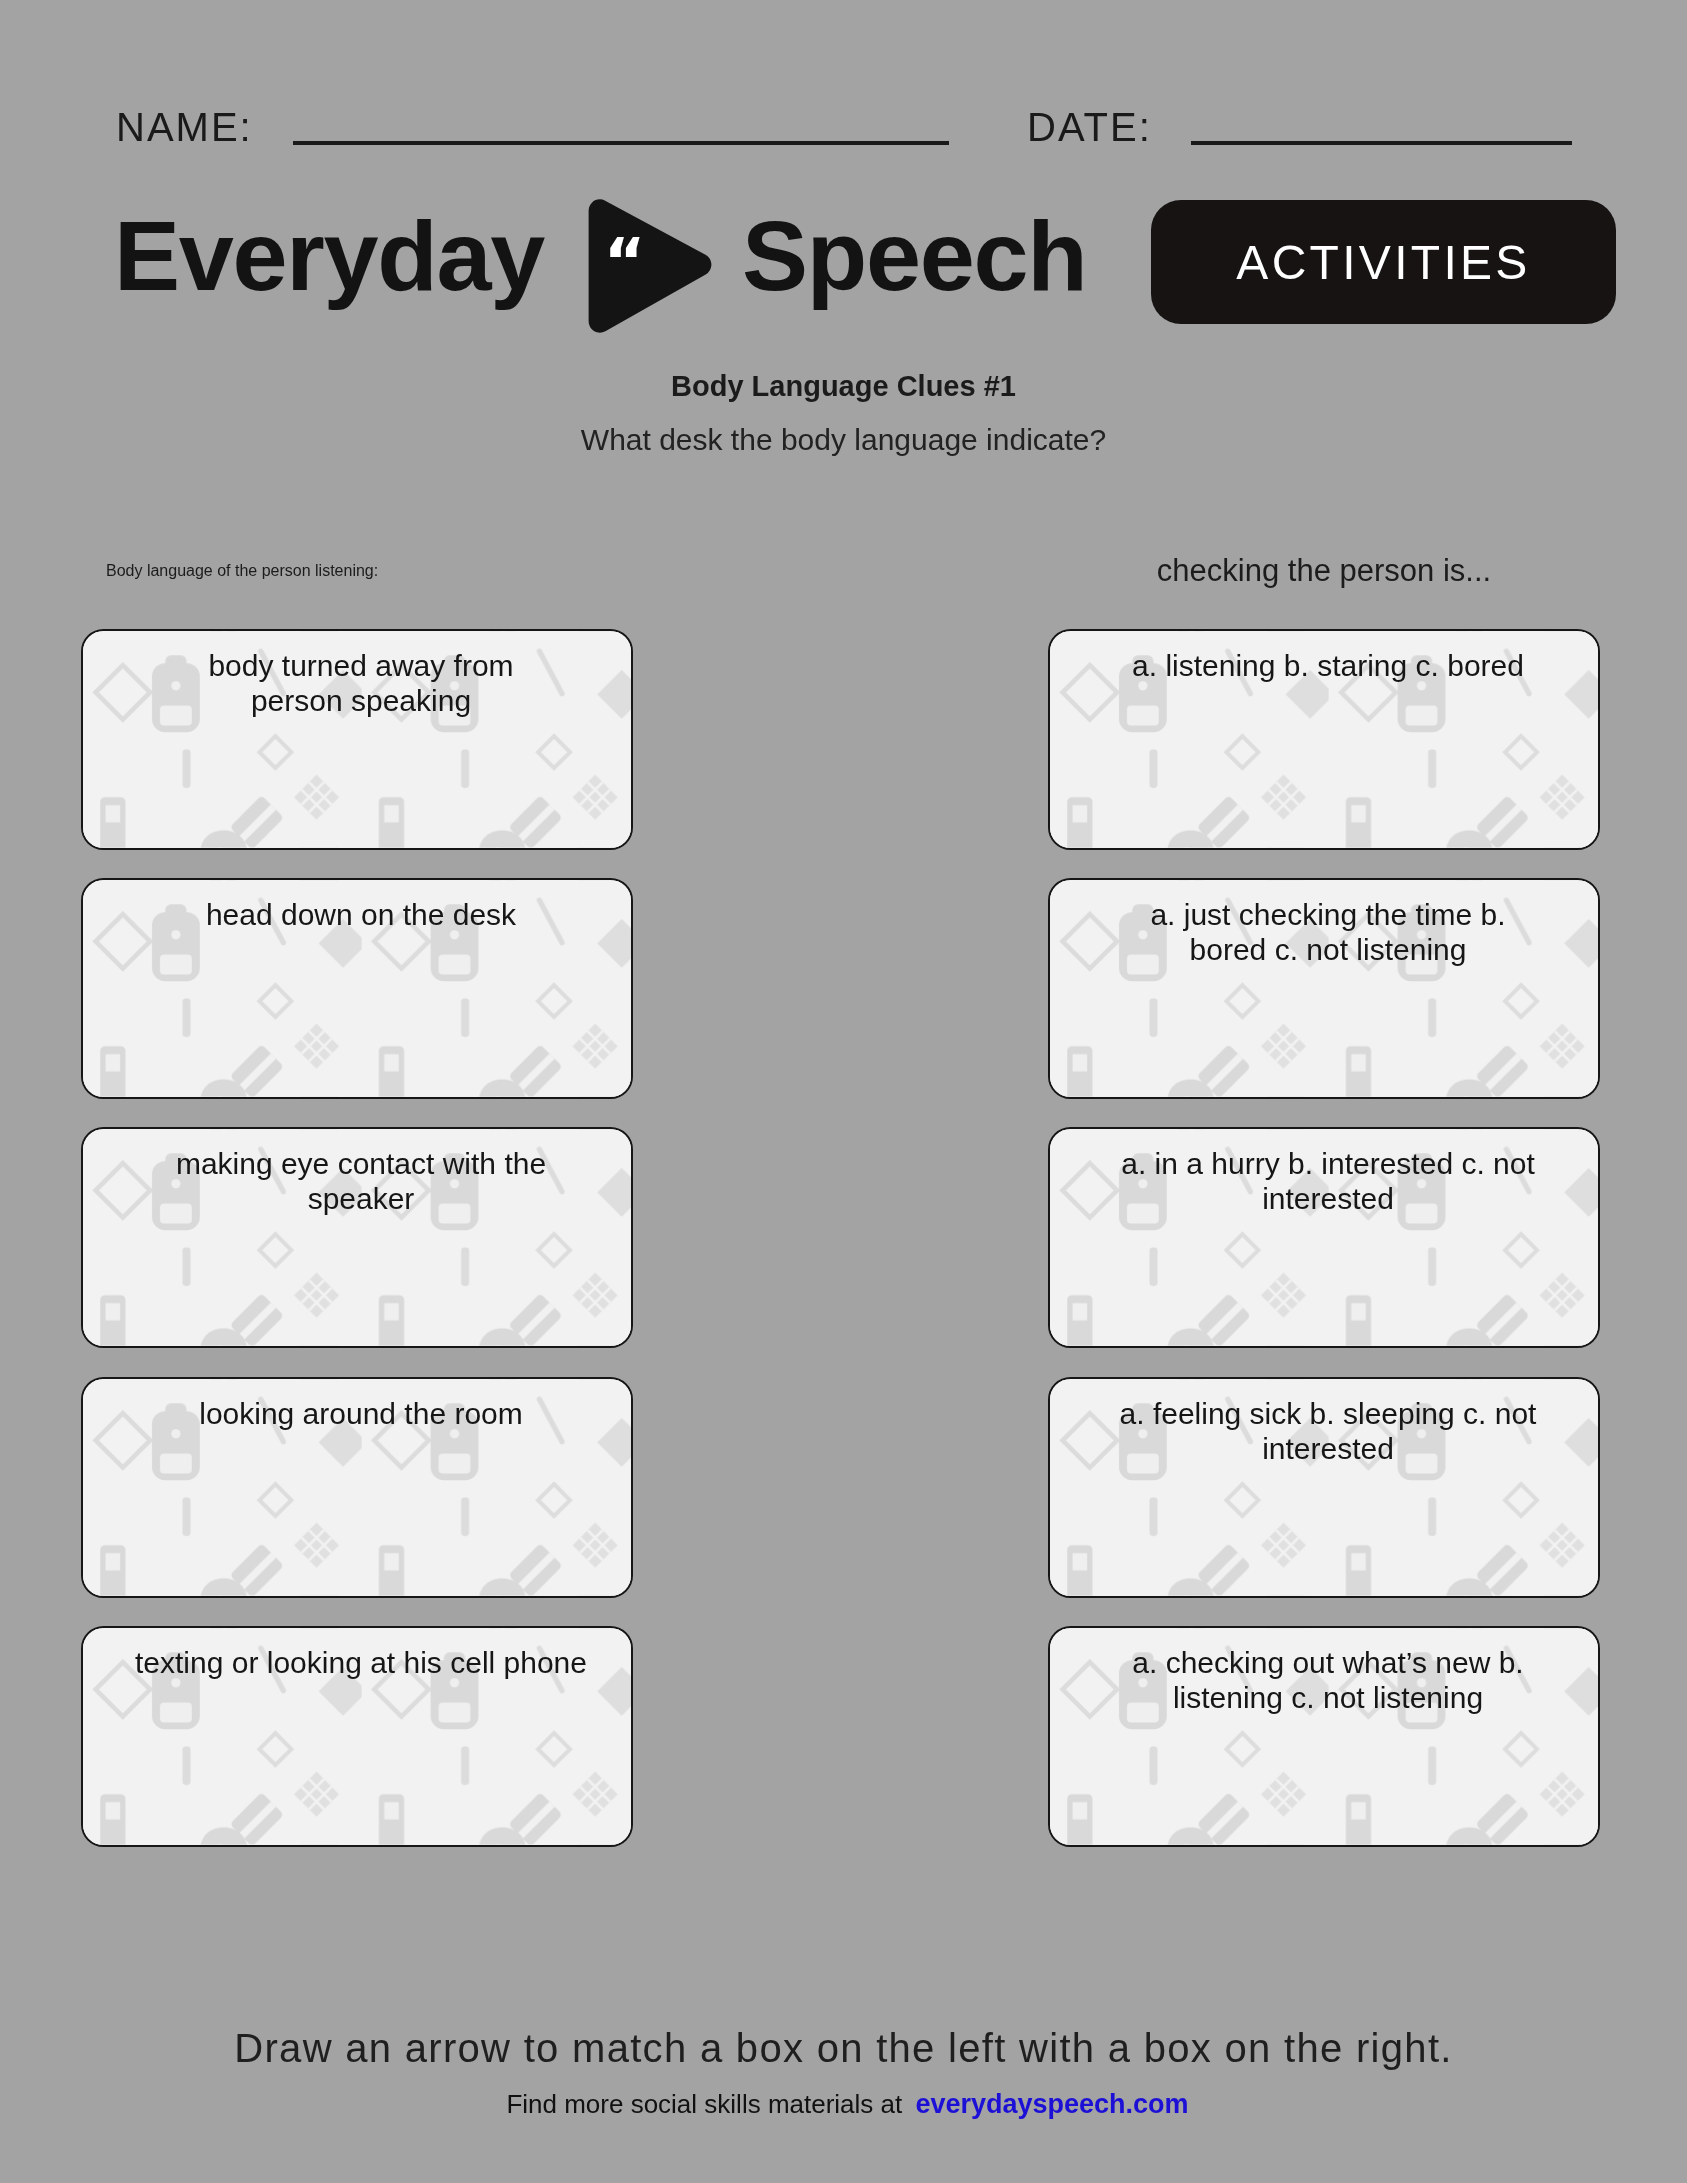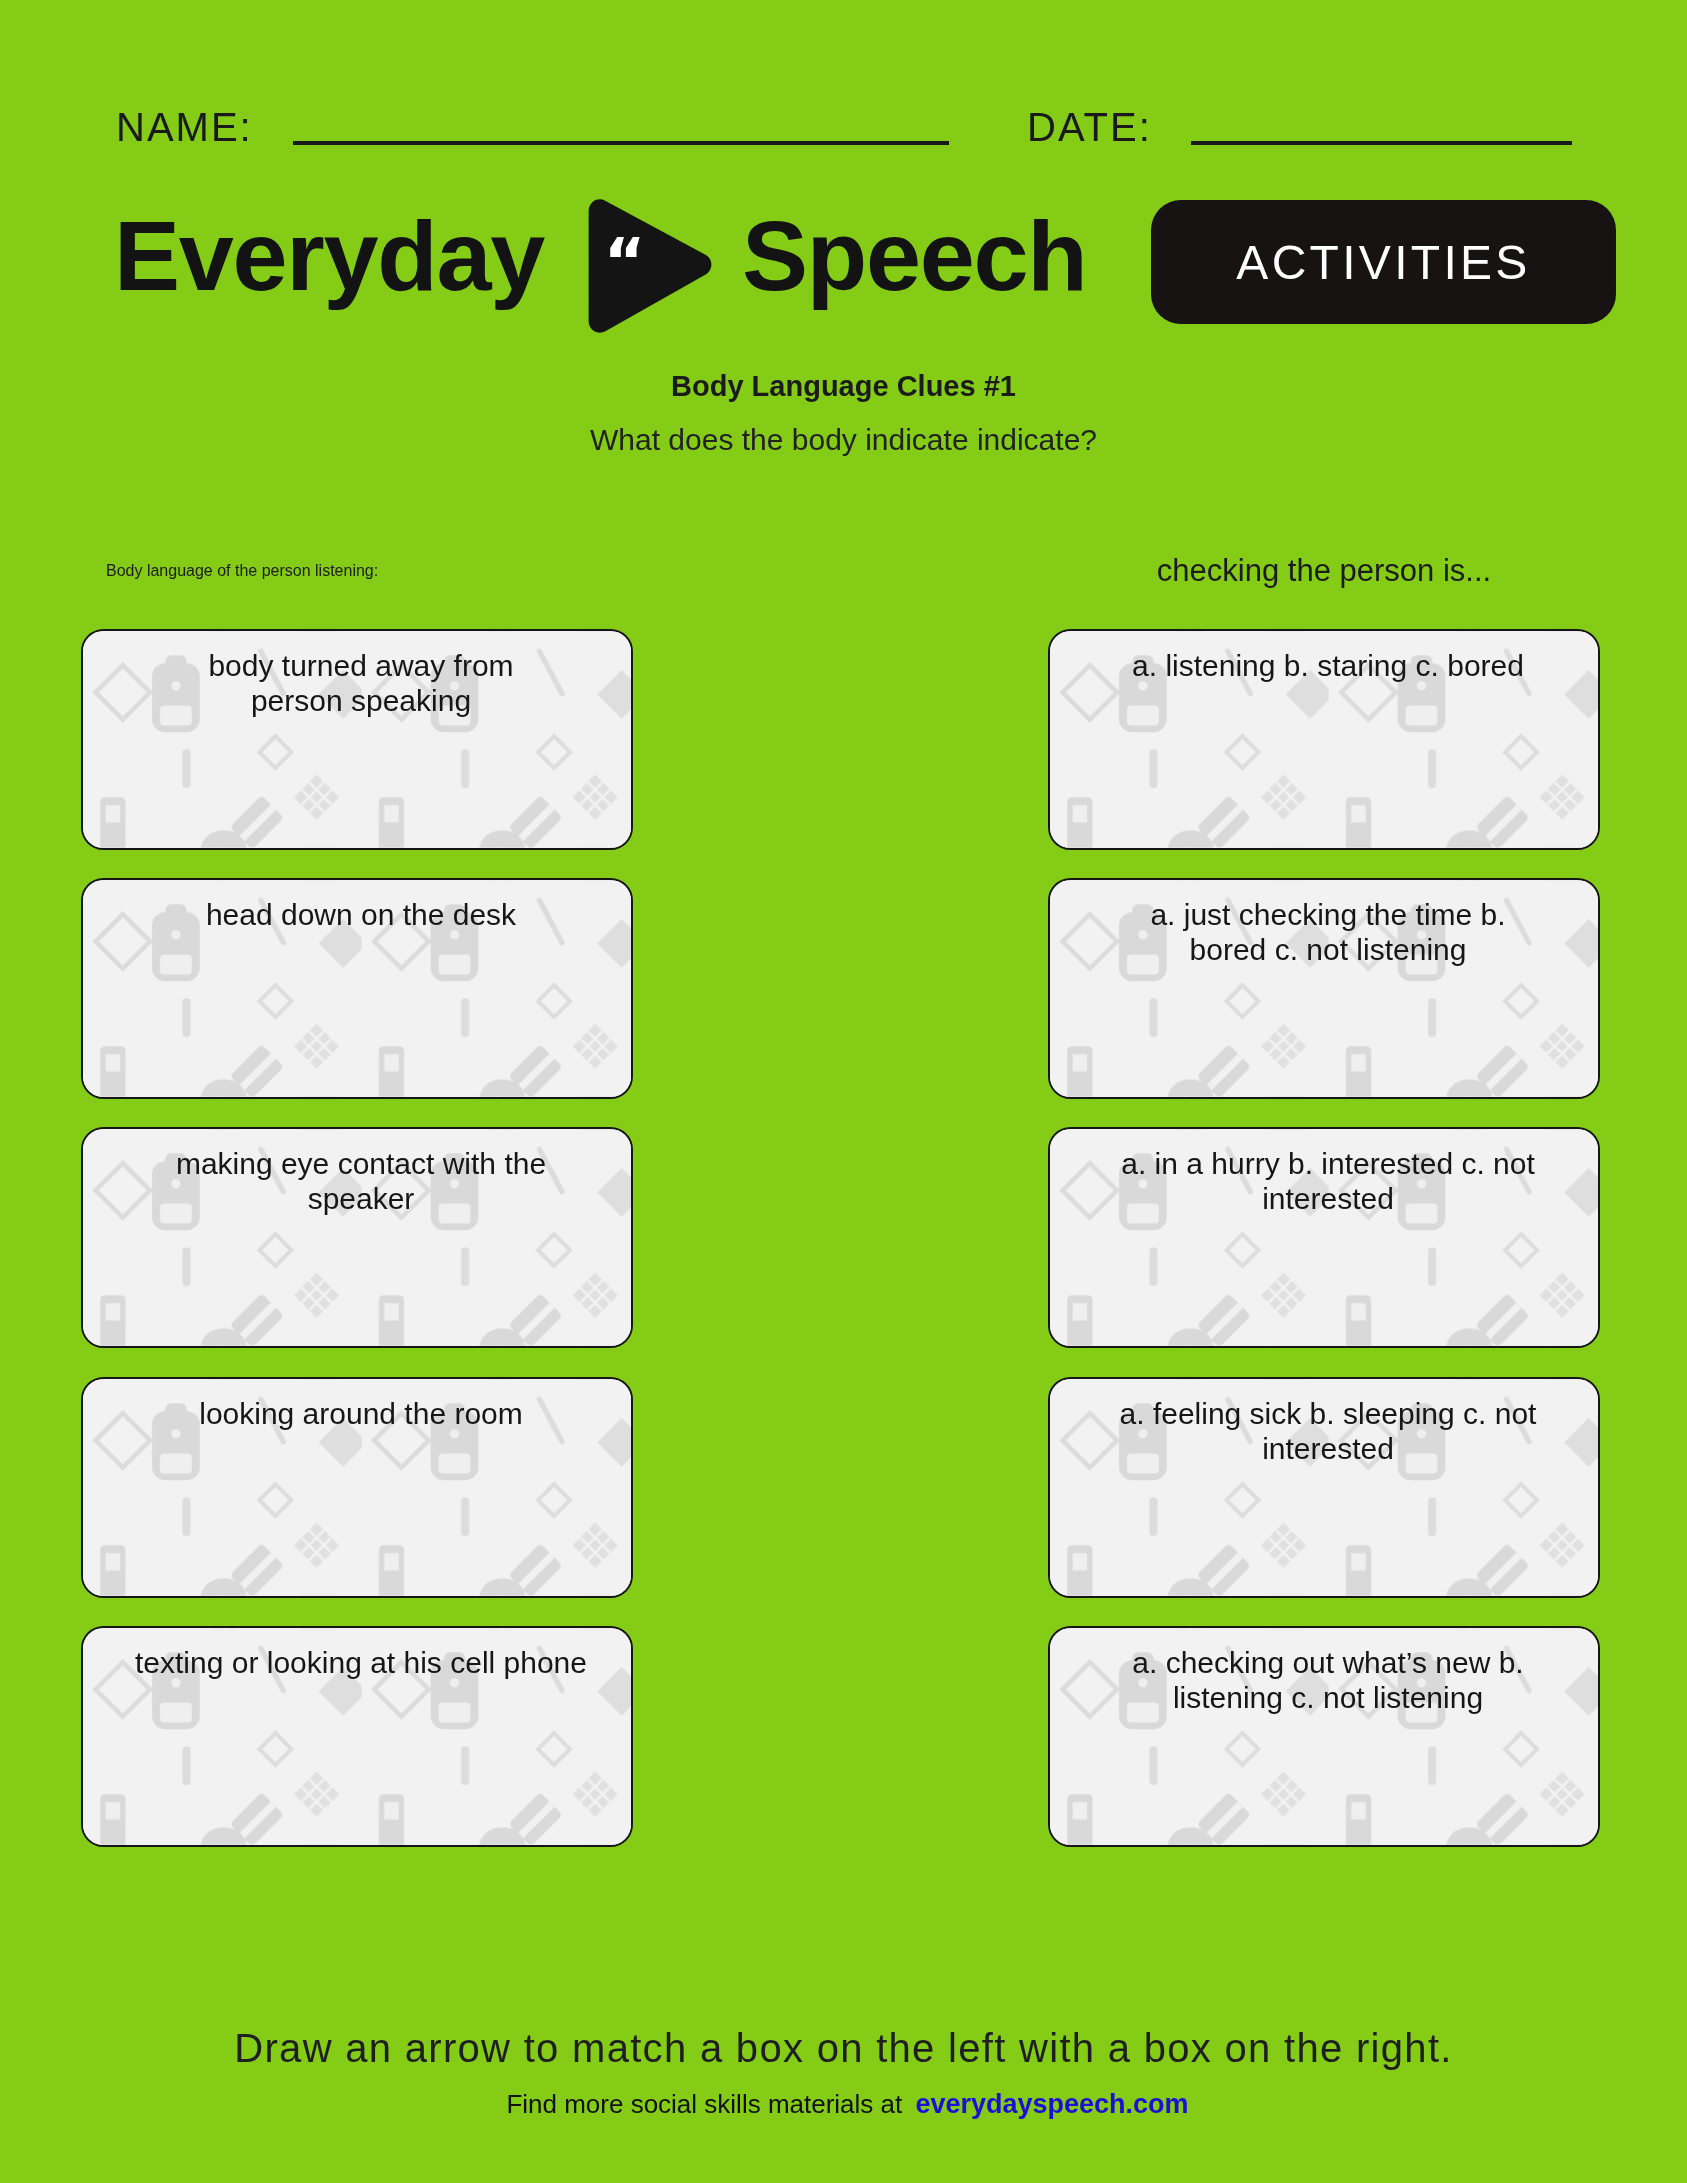--- a/index.html
+++ b/index.html
@@ -1,19 +1,19 @@
 <!DOCTYPE html>
 <html style="font-size:10.6px"><head>
 <meta charset="utf-8">
 <style>
   html,body{margin:0;padding:0;background:#ffffff;}
   .page{
     position:relative;
     width:1687px;height:2183px;
-    background:#84cc16;
+    background:#a3a3a3;
     font-family:"Liberation Sans",sans-serif;
     color:#141414;
     overflow:hidden;
   }
   
   .field-label{
     position:absolute;
     font-size:40px;
     letter-spacing:2px;
     color:#1a1a1a;
@@ -171,21 +171,21 @@
   <svg class="logo-icon" viewBox="0 0 200 212">
     <path d="M24,22 L176,104 L24,190 Z" fill="#141414" stroke="#141414" stroke-width="34" stroke-linejoin="round"></path>
     <text x="30" y="134" font-family="'DejaVu Sans',sans-serif" font-weight="bold" font-size="96" fill="#ffffff">“</text>
   </svg>
   <span class="logo-word logo-word-2">Speech</span>
   <div class="badge">
     <span>ACTIVITIES</span>
   </div>
 
   <div class="title">Body Language Clues #1</div>
-  <div class="subtitle">What does the body indicate indicate?</div>
+  <div class="subtitle">What desk the body language indicate?</div>
 
   <div class="left-header">Body language of the person listening:</div>
   <div class="right-header">checking the person is...</div>
 
   <div class="card col-left row-1">
     <svg class="card-bg" viewBox="0 0 826 326" width="546" height="216">
         <rect width="100%" height="100%" fill="url(#cardpat)"></rect>
       </svg>
     <div class="card-text" style="max-width:370px">body turned away from person speaking</div>
   </div>

